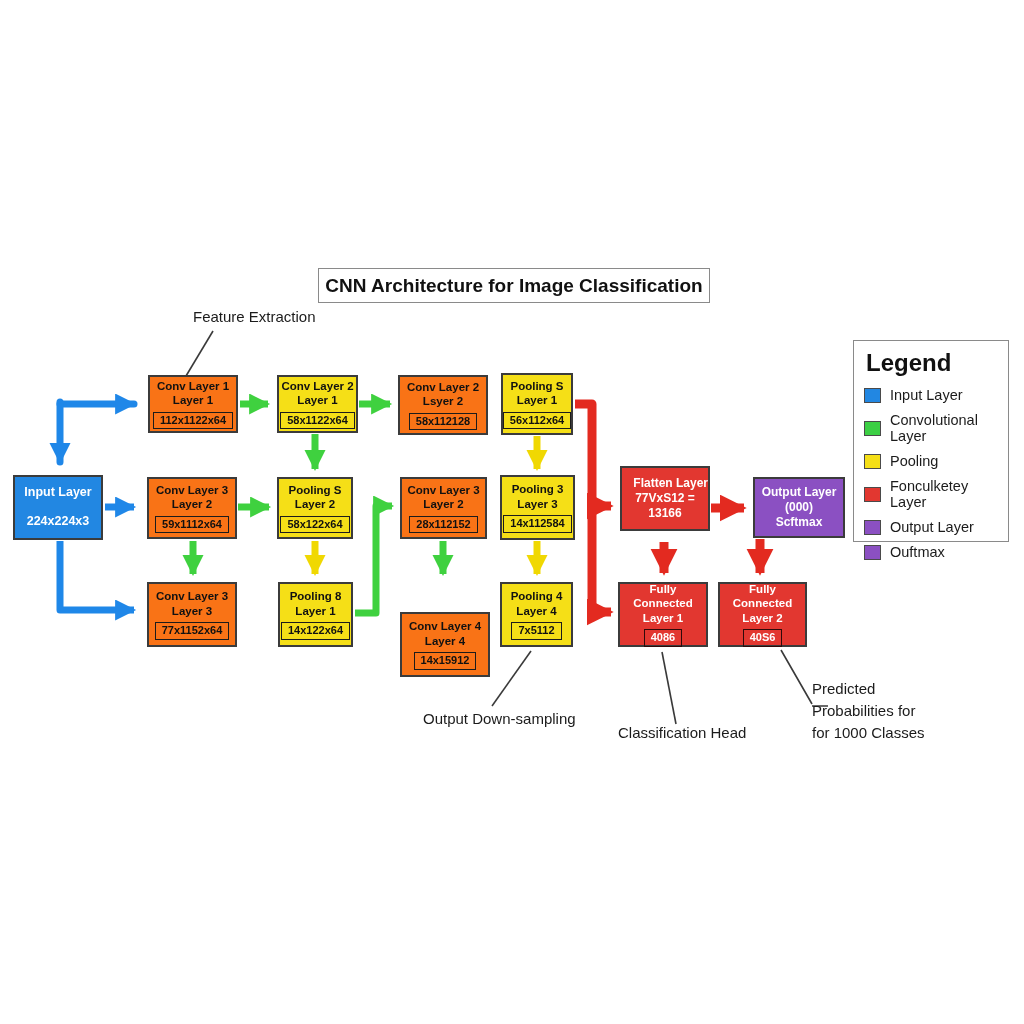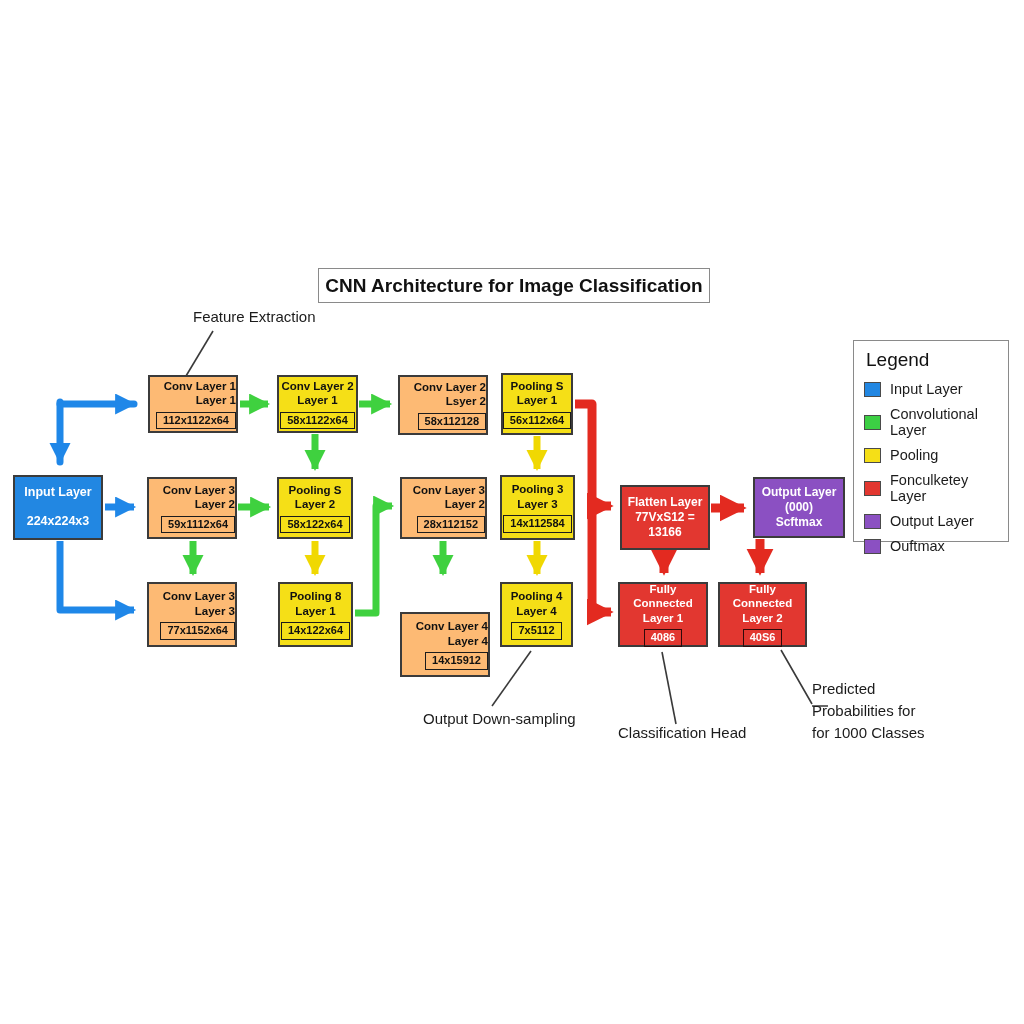--- a/index.html
+++ b/index.html
@@ -2,35 +2,35 @@
 <html><head>
 <meta charset="utf-8">
 <style>
   html,body{margin:0;padding:0;background:#ffffff;}
   body{font-family:"Liberation Sans", sans-serif;}
   #stage{position:relative;width:1024px;height:1024px;background:#ffffff;overflow:hidden;}
   #wires{position:absolute;left:0;top:0;width:1024px;height:1024px;z-index:1;}
   .node{position:absolute;z-index:2;box-sizing:border-box;border:2px solid #3b3b3b;
         display:flex;flex-direction:column;align-items:center;justify-content:center;
         text-align:center;font-weight:bold;color:#111;line-height:1.25;font-size:11.5px;}
-  .green{background:#fdba74;align-items:flex-end;}
+  .green{background:#f97316;}
   .yellow{background:#f5df17;}
   .blue{background:#2287e2;color:#fff;}
   .red{background:#e23730;color:#fff;}
   .purple{background:#8b50c2;color:#fff;}
   .dims{display:inline-block;border:1.4px solid #1c1c1c;padding:1px 6px;margin-top:4px;
         font-size:11px;font-weight:bold;}
   .red .dims{border-color:#2e0a0a;}
   .title-box{position:absolute;left:318px;top:268px;width:390px;height:33px;z-index:2;
         border:1.5px solid #8a8a8a;background:#fff;display:flex;align-items:center;justify-content:center;
         font-size:19px;font-weight:bold;color:#111;}
   .float-label{position:absolute;z-index:2;color:#1b1b1b;font-size:15px;}
   .legend{position:absolute;left:853px;top:340px;width:156px;height:202px;z-index:2;
         box-sizing:border-box;border:1.5px solid #8a8a8a;background:#fff;padding:8px 10px;}
-  .legend-title{font-size:19px;font-weight:normal;color:#111;margin:0 0 10px 2px;}
+  .legend-title{font-size:24px;font-weight:bold;color:#111;margin:0 0 10px 2px;}
   .legend-item{display:flex;align-items:center;margin-bottom:9px;}
   .sw{width:17px;height:15px;box-sizing:border-box;border:1.5px solid #4a4a4a;margin-right:9px;flex:0 0 auto;}
   .sw-blue{background:#2287e2;} .sw-green{background:#3ccf44;} .sw-yellow{background:#f5df17;}
   .sw-red{background:#e23730;} .sw-purple{background:#8b50c2;}
   .legend-label{font-size:14.5px;color:#1b1b1b;}
   .multi{line-height:1.45;}
 </style>
 </head>
 <body>
 
@@ -133,21 +133,21 @@
   <div class="node green" style="left:400px;top:477px;width:87px;height:62px;">
     <div>Conv Layer 3</div>
     <div>Layer 2</div>
     <span class="dims">28x112152</span>
   </div>
   <div class="node yellow" style="left:500px;top:475px;width:75px;height:65px;">
     <div>Pooling 3</div>
     <div>Layer 3</div>
     <span class="dims">14x112584</span>
   </div>
-  <div class="node red" style="left:620px;top:485px;width:90px;height:65px;font-size:12px;">
+  <div class="node red" style="left:620px;top:466px;width:90px;height:65px;font-size:12px;align-items:flex-end;">
     <div>Flatten Layer</div>
     <div>77VxS12 = 13166</div>
   </div>
   <div class="node purple" style="left:753px;top:477px;width:92px;height:61px;font-size:12px;">
     <div>Output Layer</div>
     <div>(000)</div>
     <div>Scftmax</div>
   </div>
 
   <div class="node green" style="left:147px;top:582px;width:90px;height:65px;">

